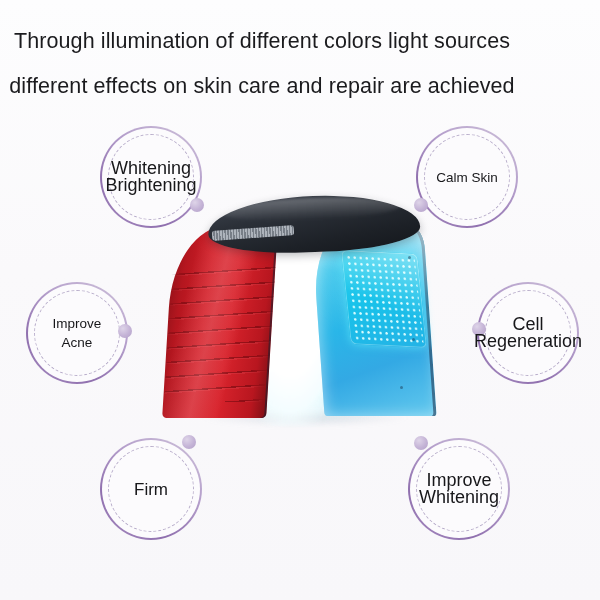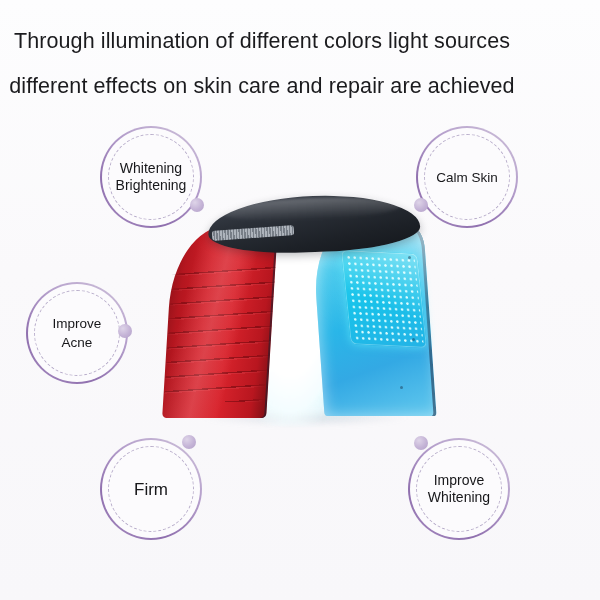--- a/index.html
+++ b/index.html
@@ -82,21 +82,21 @@
     justify-content: center;
     text-align: center;
     color: #17171a;
     font-size: 13.5px;
     line-height: 19px;
     padding: 0 6px;
     box-sizing: border-box;
   }
   .badge .blabel .l2 { display: block; }
   .badge.size-lg .blabel { font-size: 17px; }
-  .badge.tight .blabel { font-size: 14px; line-height: 17px; }
+  .badge.tight .blabel { font-size: 18px; line-height: 17px; }
 
   
   .dot.pos-br { right: -2px; bottom: 16px; }
   .dot.pos-bl { left: -2px; bottom: 16px; }
   .dot.pos-r  { right: -4px; top: 42px; }
   .dot.pos-l  { left: -5px;  top: 40px; }
   .dot.pos-tr { right: 6px;  top: -3px; }
   .dot.pos-tl { left: 6px;   top: -2px; }
 
   
@@ -393,20 +393,31 @@
       <div class="ring-fill"></div>
     </div>
     <div class="ring-dashed"></div>
     <div class="dot pos-r"></div>
     <div class="blabel">
       <span>Improve</span>
       <span class="l2">Acne</span>
     </div>
   </div>
 
+  <div class="badge tight" id="badge-cell">
+    <div class="ring-outer">
+      <div class="ring-fill"></div>
+    </div>
+    <div class="ring-dashed"></div>
+    <div class="dot pos-l"></div>
+    <div class="blabel">
+      <span>Cell</span>
+      <span class="l2">Regeneration</span>
+    </div>
+  </div>
 
   <div class="badge size-lg" id="badge-firm">
     <div class="ring-outer">
       <div class="ring-fill"></div>
     </div>
     <div class="ring-dashed"></div>
     <div class="dot pos-tr"></div>
     <div class="blabel">
       <span>Firm</span>
     </div>

